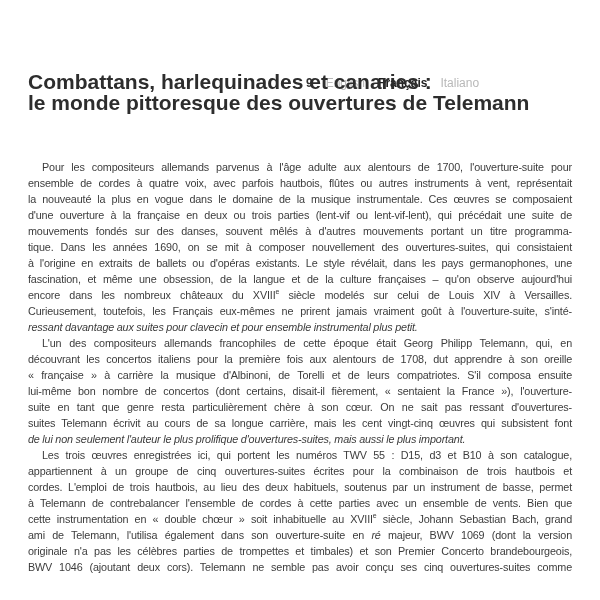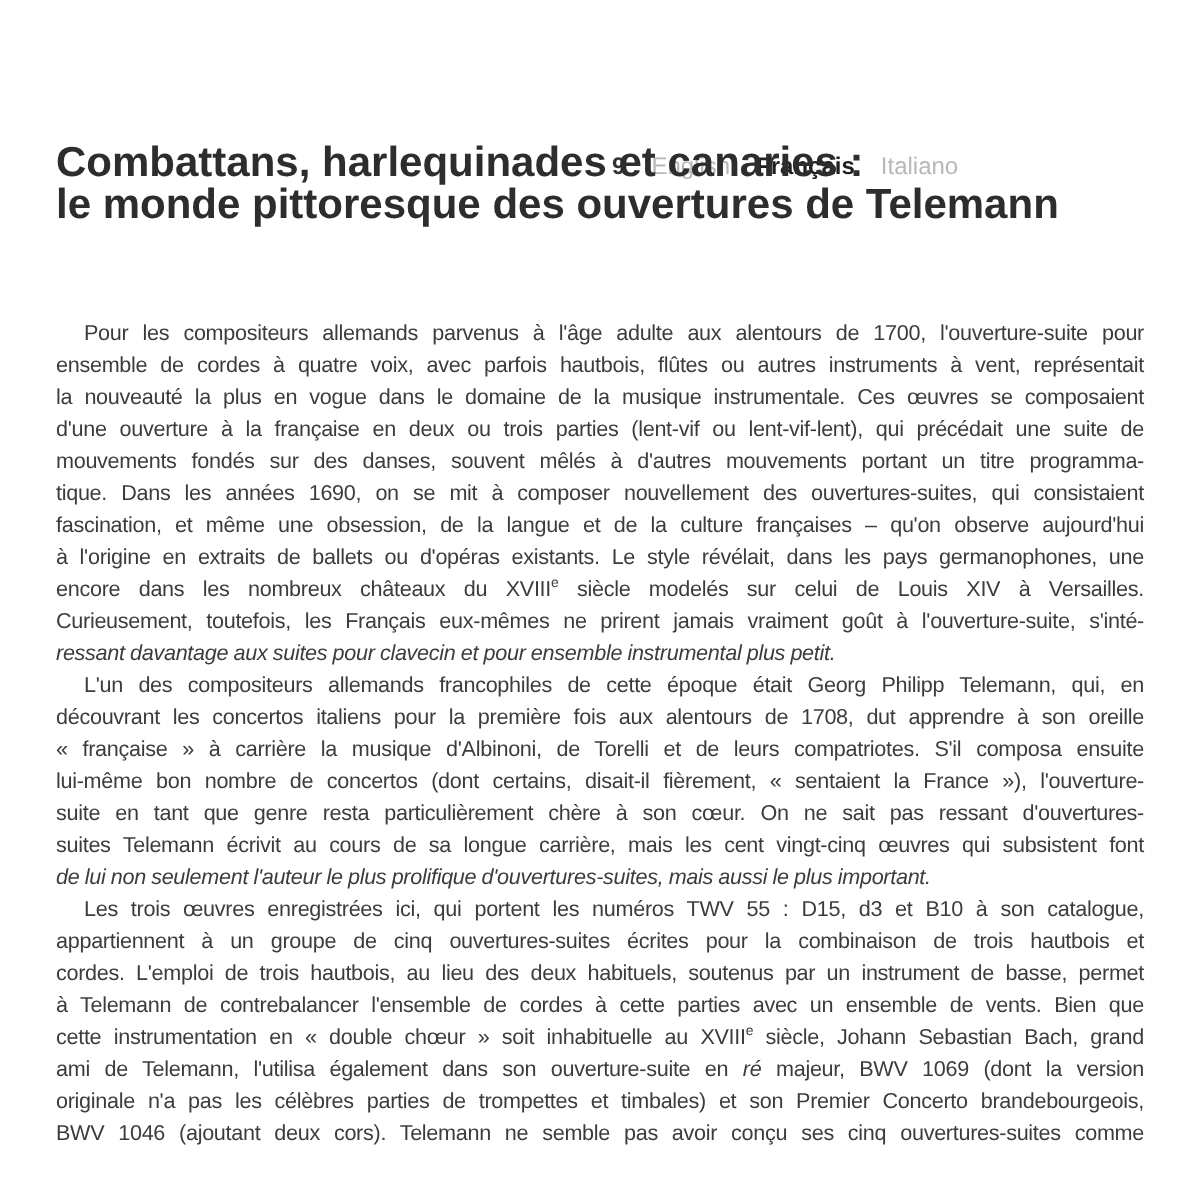--- a/index.html
+++ b/index.html
@@ -98,22 +98,22 @@
     <div>le monde pittoresque des ouvertures de Telemann</div>
   </div>
 
   <div class="article">
       <div class="line indent"><span>Pour les compositeurs allemands parvenus à l'âge adulte aux alentours de 1700, l'ouverture-suite pour</span></div>
       <div class="line"><span>ensemble de cordes à quatre voix, avec parfois hautbois, flûtes ou autres instruments à vent, représentait</span></div>
       <div class="line"><span>la nouveauté la plus en vogue dans le domaine de la musique instrumentale. Ces œuvres se composaient</span></div>
       <div class="line"><span>d'une ouverture à la française en deux ou trois parties (lent-vif ou lent-vif-lent), qui précédait une suite de</span></div>
       <div class="line"><span>mouvements fondés sur des danses, souvent mêlés à d'autres mouvements portant un titre programma-</span></div>
       <div class="line"><span>tique. Dans les années 1690, on se mit à composer nouvellement des ouvertures-suites, qui consistaient</span></div>
+      <div class="line"><span>à l'origine en extraits de ballets ou d'opéras existants. Le style révélait, dans les pays germanophones, une</span></div>
       <div class="line"><span>fascination, et même une obsession, de la langue et de la culture françaises – qu'on observe aujourd'hui</span></div>
-      <div class="line"><span>à l'origine en extraits de ballets ou d'opéras existants. Le style révélait, dans les pays germanophones, une</span></div>
       <div class="line"><span>encore dans les nombreux châteaux du XVIII</span><span class="sup">e</span><span> siècle modelés sur celui de Louis XIV à Versailles.</span></div>
       <div class="line"><span>Curieusement, toutefois, les Français eux-mêmes ne prirent jamais vraiment goût à l'ouverture-suite, s'inté-</span></div>
       <div class="line no-just"><span>ressant davantage aux suites pour clavecin et pour ensemble instrumental plus petit.</span></div>
       <div class="line indent"><span>L'un des compositeurs allemands francophiles de cette époque était Georg Philipp Telemann, qui, en</span></div>
       <div class="line"><span>découvrant les concertos italiens pour la première fois aux alentours de 1708, dut apprendre à son oreille</span></div>
       <div class="line"><span>« française » à carrière la musique d'Albinoni, de Torelli et de leurs compatriotes. S'il composa ensuite</span></div>
       <div class="line"><span>lui-même bon nombre de concertos (dont certains, disait-il fièrement, « sentaient la France »), l'ouverture-</span></div>
       <div class="line"><span>suite en tant que genre resta particulièrement chère à son cœur. On ne sait pas ressant d'ouvertures-</span></div>
       <div class="line"><span>suites Telemann écrivit au cours de sa longue carrière, mais les cent vingt-cinq œuvres qui subsistent font</span></div>
       <div class="line no-just"><span>de lui non seulement l'auteur le plus prolifique d'ouvertures-suites, mais aussi le plus important.</span></div>

